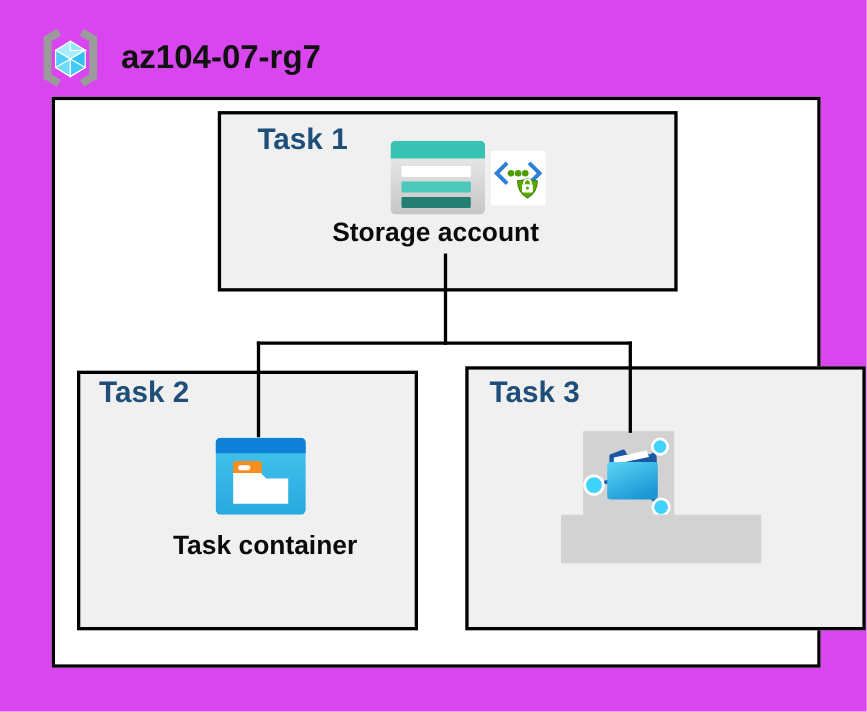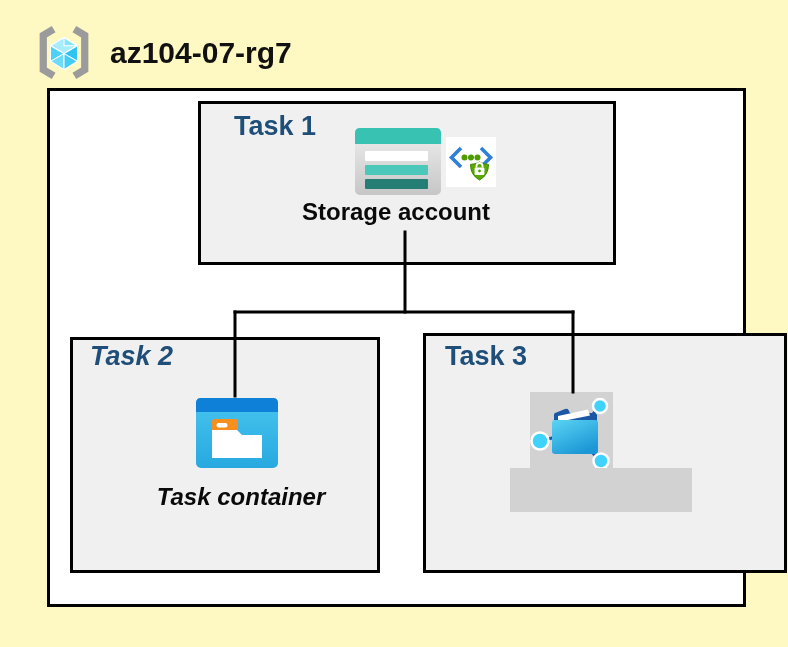--- a/index.html
+++ b/index.html
@@ -1,37 +1,37 @@
 <!DOCTYPE html>
 <html style="--task-label: #1F4E79; --box-fill: #F0F0F0; --icon-bg: #D2D2D2;"><head>
 <meta charset="utf-8">
 <style>
   html,body { margin:0; padding:0; background:#ffffff; }
   .canvas {
-    position:relative; width:788px; height:647px; background:#fef9c3;
+    position:relative; width:788px; height:647px; background:#d946ef;
     font-family:"Liberation Sans","DejaVu Sans",sans-serif; overflow:hidden;
   }
   
   .rg-header { position:absolute; left:0; top:0; width:788px; height:88px; }
   .rg-icon { position:absolute; left:36px; top:25px; width:56px; height:55px; }
   .rg-title {
     position:absolute; left:110px; top:36px; font-size:30px; font-weight:700;
     color:#111111; letter-spacing:0px; white-space:nowrap;
   }
   
   .outer-box {
     position:absolute; left:47px; top:88px; width:699px; height:519px;
     border:3px solid #000000; background:#ffffff; box-sizing:border-box;
   }
   .task-box {
     position:absolute; background:var(--box-fill,#f0f0f0);
     border:3px solid #000000; box-sizing:border-box;padding-left:48px;
   }
   .task1 { left:198px; top:101px; width:418px; height:164px; }
-  .task2 { left:70px;  top:337px; width:310px; height:236px;font-style:italic; }
+  .task2 { left:70px;  top:337px; width:310px; height:236px; }
   .task3 { left:423px; top:333px; width:364px; height:240px; }
   .task-label {
     position:absolute; font-size:27px; font-weight:700;
     color:var(--task-label,#1f4e79); white-space:nowrap; line-height:1.1;
   }
   .caption {
     position:absolute; font-size:24px; font-weight:700; color:#0a0a0a;
     white-space:nowrap; line-height:1.1;text-align:right;
   }
   .caption.centered { transform:translateX(-50%); }

